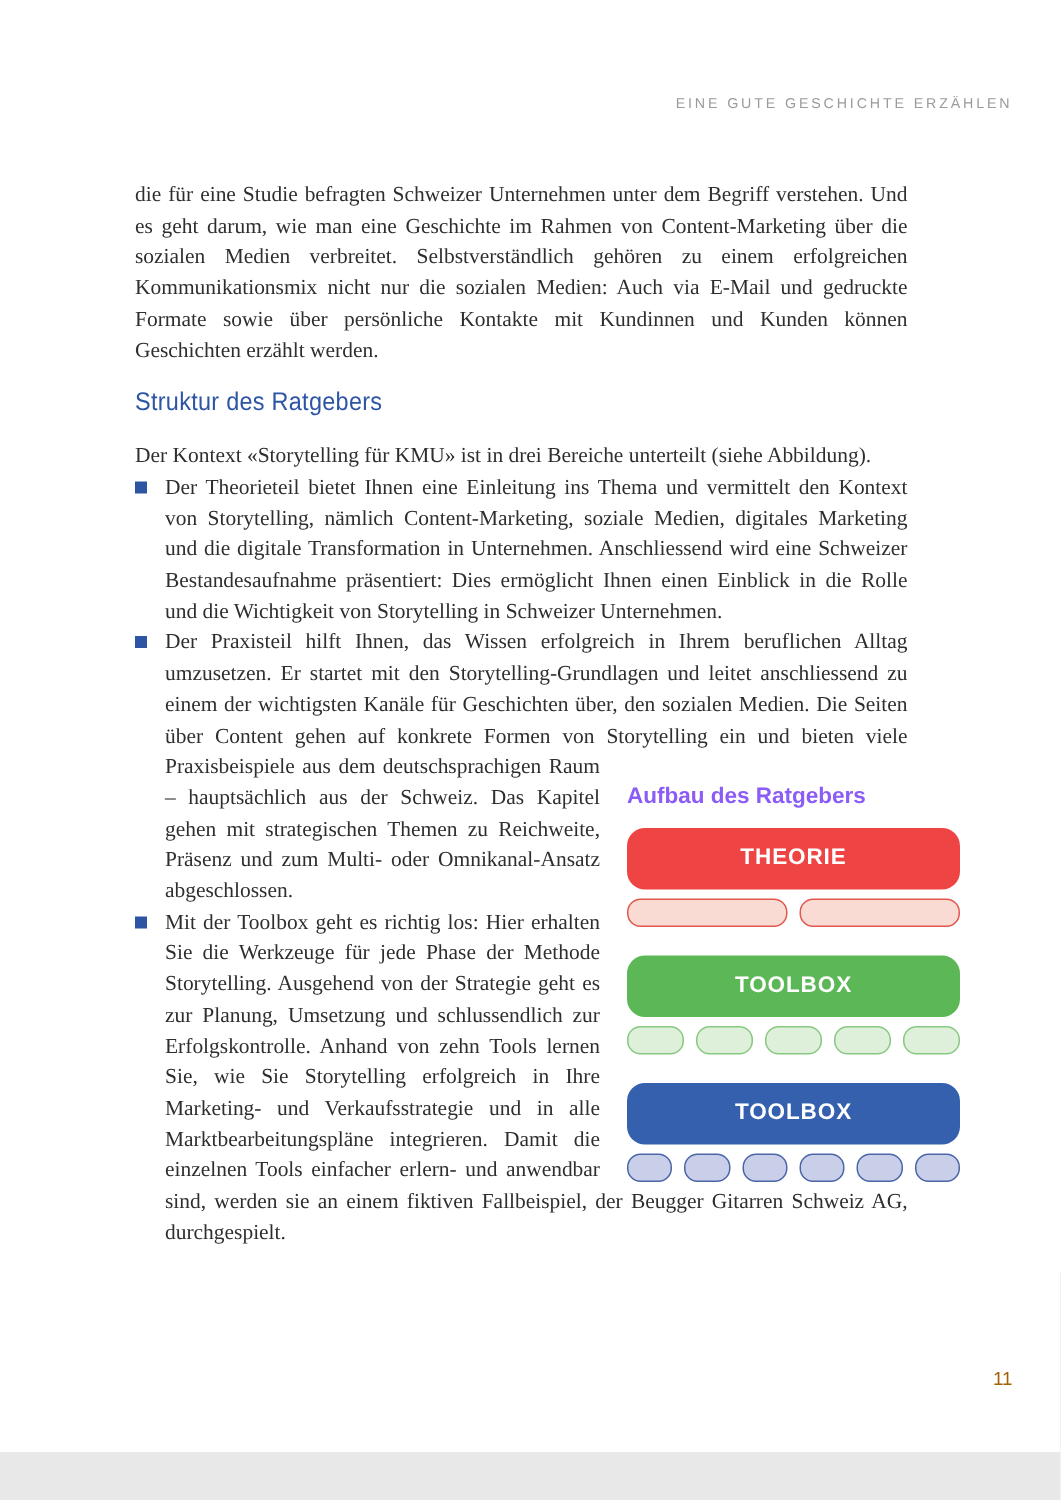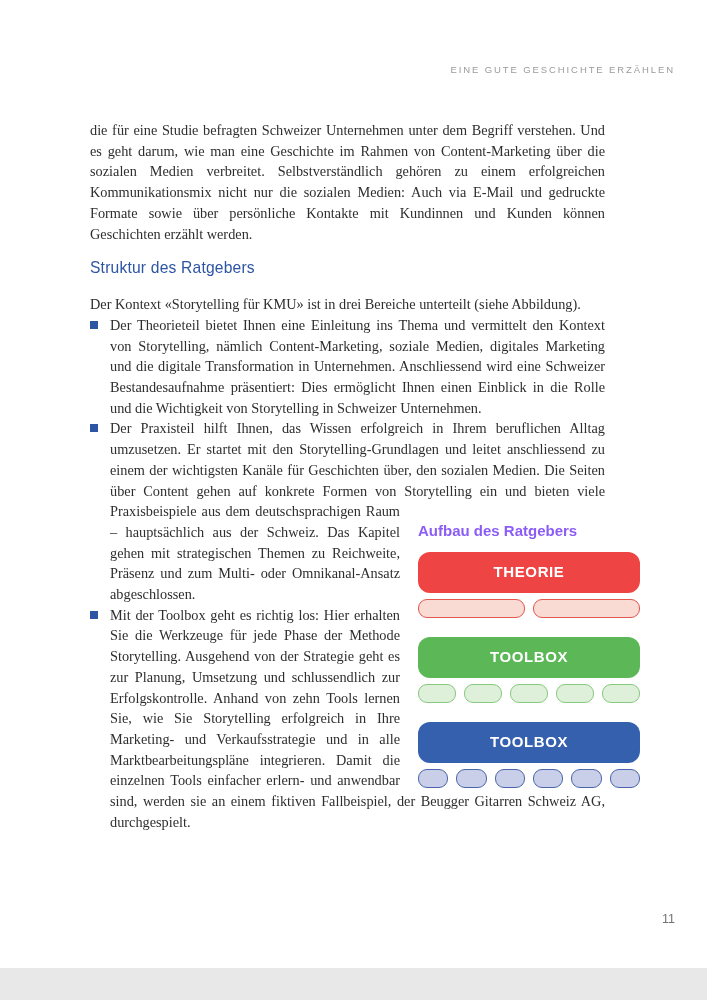--- a/index.html
+++ b/index.html
@@ -106,21 +106,21 @@
     border-radius: 9px;
     border: 1.5px solid;
     box-sizing: border-box;
   }
   .page-number {
     position: absolute;
     top: 912px;
     right: 32px;
     font-family: "Liberation Sans", sans-serif;
     font-size: 12.5px;
-    color: #737373;
+    color: #a16207;
   }
 </style>
 </head>
 <body>
 
 <div class="page">
 
   <div class="running-header">EINE GUTE GESCHICHTE ERZÄHLEN</div>
 
   <div class="content">

